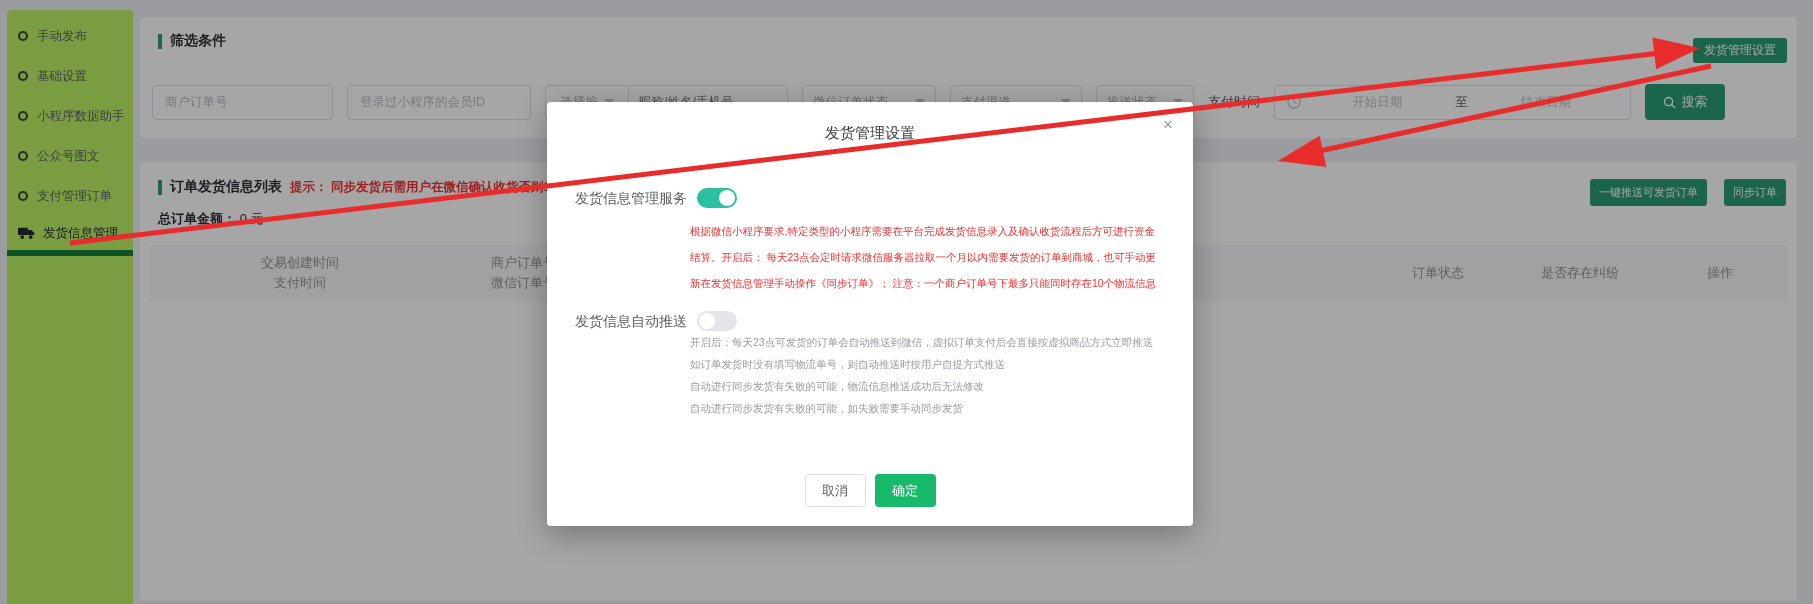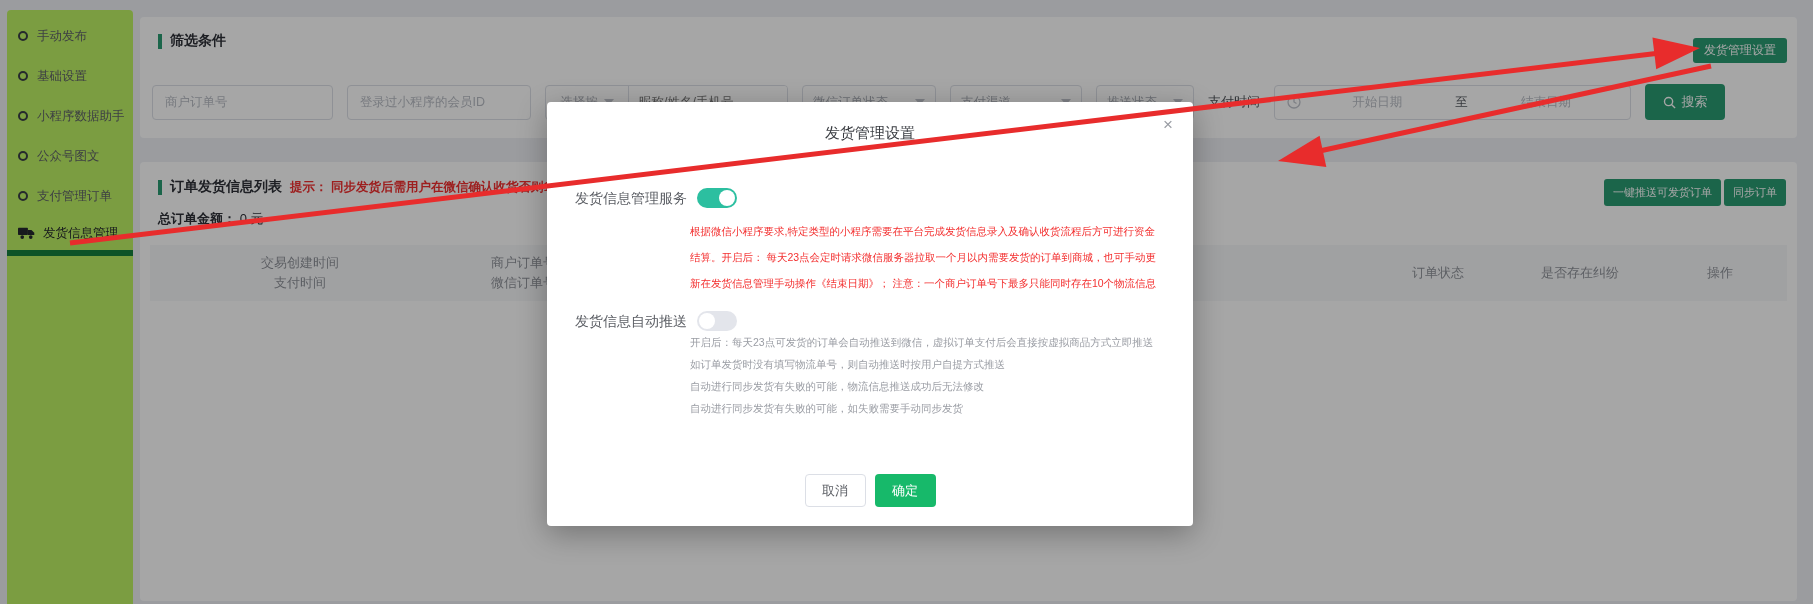--- a/index.html
+++ b/index.html
@@ -47,21 +47,21 @@
   .f-group input { border:none; outline:none; flex:1; padding:0 10px; font-size:12.5px; min-width:0; }
   .f-label { font-size:13px; color:#4f5358; flex:none; }
   .f-date { width:357px; display:flex; align-items:center; padding:0 12px; color:#b8bcc4; }
   .f-date .dph { flex:1; text-align:center; }
   .f-date .to { color:#54585e; flex:none; padding:0 6px; }
   .clock-ic { flex:none; margin-right:4px; }
   .search-btn { height:36px; width:80px; background:#2a9b72; border:none; border-radius:4px;
     color:#fff; font-size:13px; display:flex; align-items:center; justify-content:center;
     gap:6px; cursor:pointer; }
 
-  .list-head-btns { position:absolute; right:11px; top:17px; display:flex; gap:3px; }
+  .list-head-btns { position:absolute; right:11px; top:17px; display:flex; gap:17px; }
   .mini-btn { height:27px; padding:0 9px; background:#2a9b72; border:none; border-radius:3px;
     color:#fff; font-size:11px; cursor:pointer; }
   .tip { font-weight:600; color:#f13131; font-size:12.5px; margin-left:8px; white-space:nowrap; }
   .total-line { position:absolute; left:18px; top:48px; font-size:13px; color:#2e3138; }
   .total-line .lbl { font-weight:bold; }
 
   .thead { position:absolute; left:10px; right:10px; top:83px; height:56px;
     background:#f6f7f9; color:#8f939a; font-size:13px; }
   .th { position:absolute; text-align:center; line-height:20px; }
   .th.two { top:8px; }
@@ -221,21 +221,21 @@
     <div class="m-title">发货管理设置</div>
     <div class="m-close">×</div>
 
     <div class="m-label" style="top:88px;">发货信息管理服务</div>
     <div class="toggle on" style="top:86px;">
       <span class="knob"></span>
     </div>
     <div class="m-desc-red">
       <div>根据微信小程序要求,特定类型的小程序需要在平台完成发货信息录入及确认收货流程后方可进行资金</div>
       <div>结算。开启后： 每天23点会定时请求微信服务器拉取一个月以内需要发货的订单到商城，也可手动更</div>
-      <div>新在发货信息管理手动操作《结束日期》； 注意：一个商户订单号下最多只能同时存在10个物流信息</div>
+      <div>新在发货信息管理手动操作《同步订单》； 注意：一个商户订单号下最多只能同时存在10个物流信息</div>
     </div>
 
     <div class="m-label" style="top:211px;">发货信息自动推送</div>
     <div class="toggle off" style="top:209px;">
       <span class="knob"></span>
     </div>
     <div class="m-desc-gray">
       <div>开启后：每天23点可发货的订单会自动推送到微信，虚拟订单支付后会直接按虚拟商品方式立即推送</div>
       <div>如订单发货时没有填写物流单号，则自动推送时按用户自提方式推送</div>
       <div>自动进行同步发货有失败的可能，物流信息推送成功后无法修改</div>

